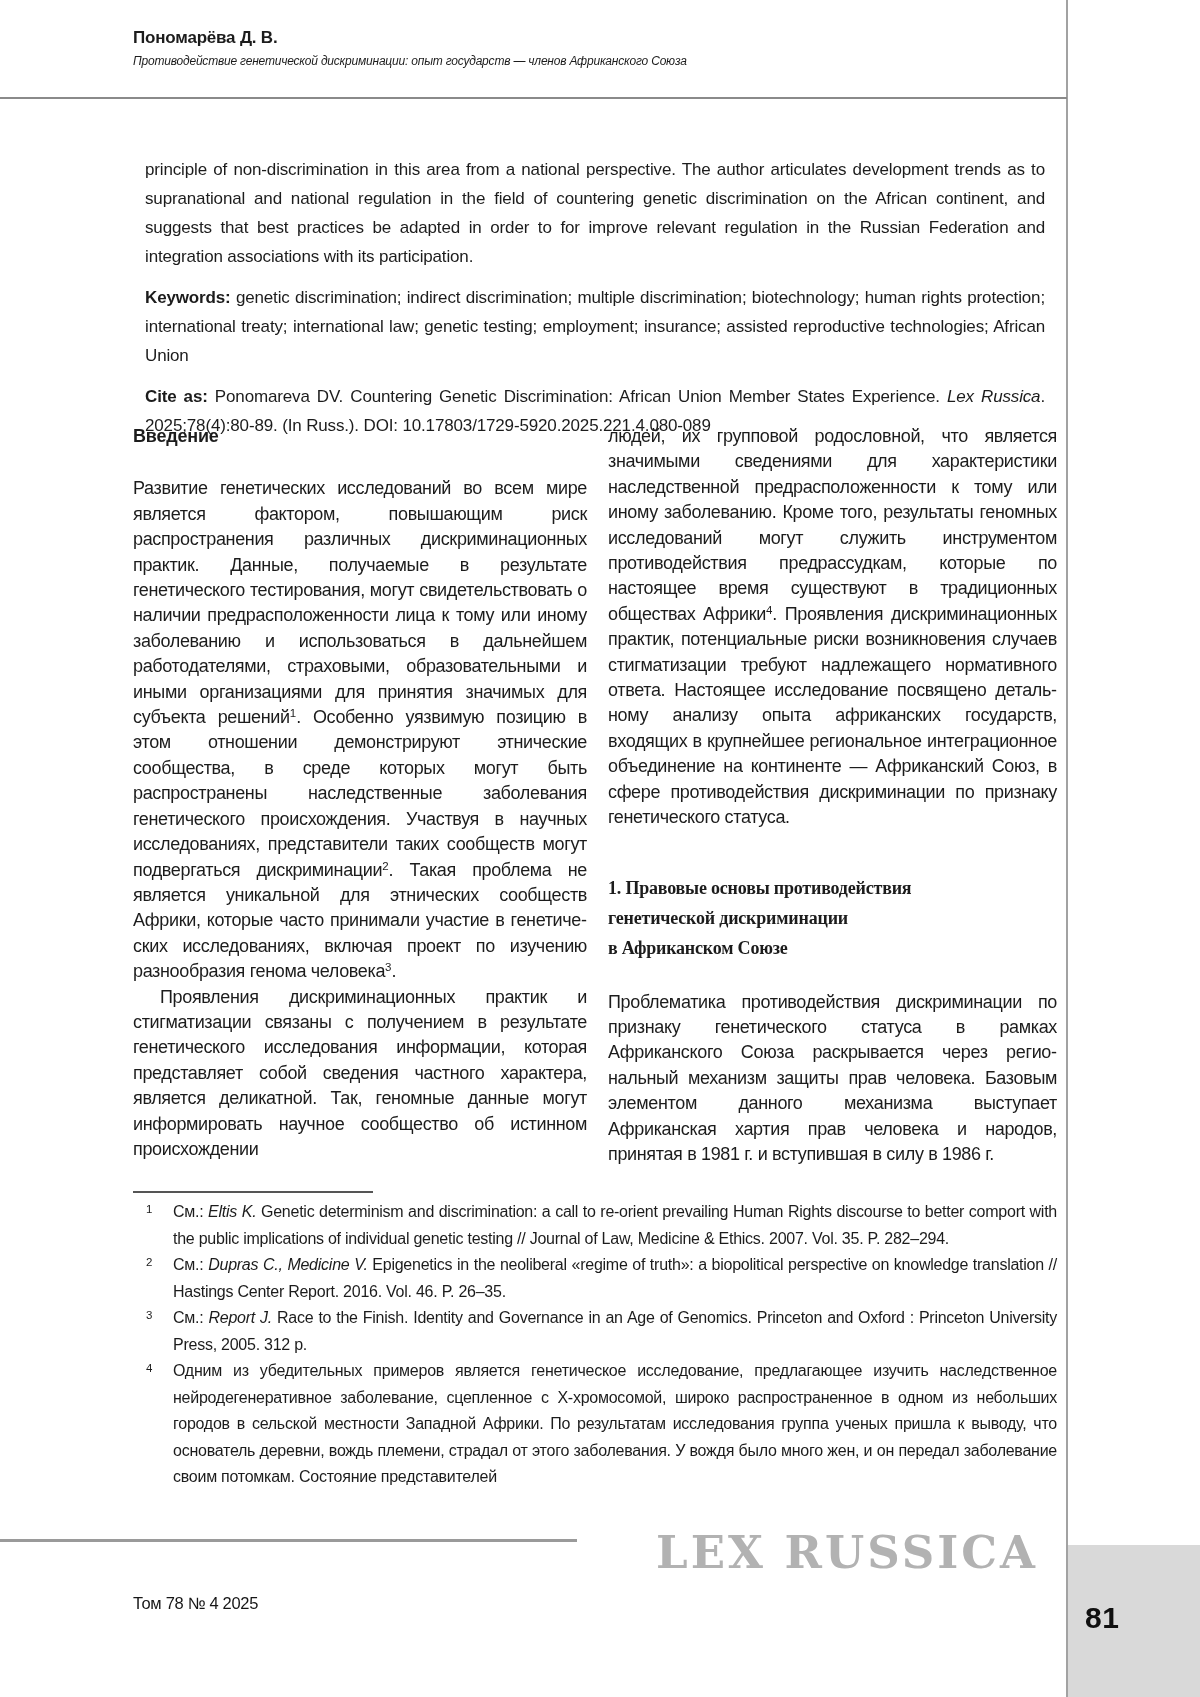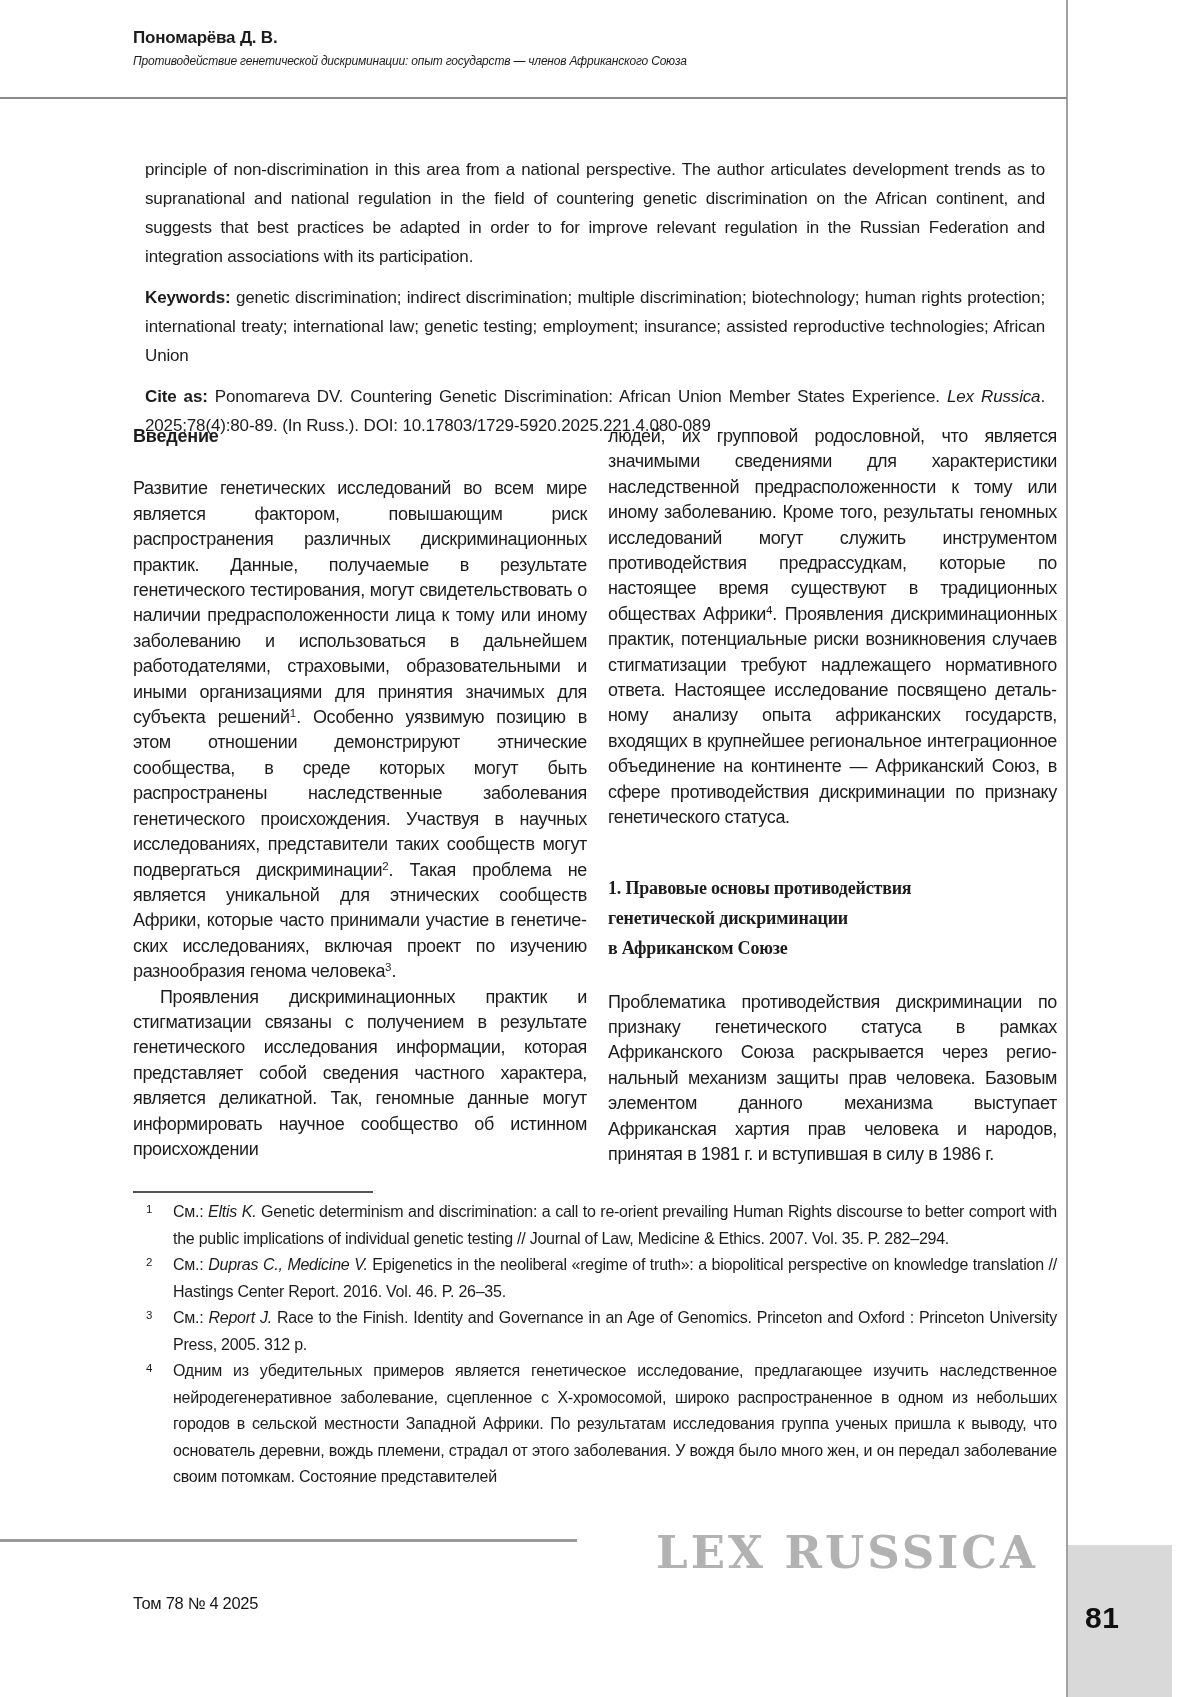--- a/index.html
+++ b/index.html
@@ -8,21 +8,21 @@
     font-family:"Liberation Sans",sans-serif;color:#1c1c1c;overflow:hidden;
     -webkit-font-smoothing:antialiased;
   }
   .abs{position:absolute;}
 
   
   .vrule{left:1066px;top:0;width:2px;height:1697px;background:#a2a2a2;}
   .header-rule{left:0;top:97px;width:1067px;height:2px;background:#8a8a8a;}
   .fn-rule{left:133px;top:1191px;width:240px;height:2px;background:#555;}
   .footer-rule{left:0;top:1539px;width:577px;height:3px;background:#9a9a9a;}
-  .page-box{left:1068px;top:1545px;width:104px;height:152px;background:#d9d9d9;}
+  .page-box{left:1068px;top:1545px;width:132px;height:152px;background:#d9d9d9;}
   .page-box .num{font-size:30px;font-weight:bold;color:#101010;padding:56px 0 0 17px;letter-spacing:0.5px;}
 
   
   .hdr{left:133px;top:27px;width:900px;letter-spacing:-0.2px;}
   .hdr .author{font-weight:bold;font-size:17px;line-height:22px;}
   .hdr .title{font-style:italic;font-size:12px;line-height:24px;}
 
   
   .front{left:133px;top:143px;width:924px;font-size:17px;line-height:29px;
          text-align:justify;letter-spacing:-0.15px;}

